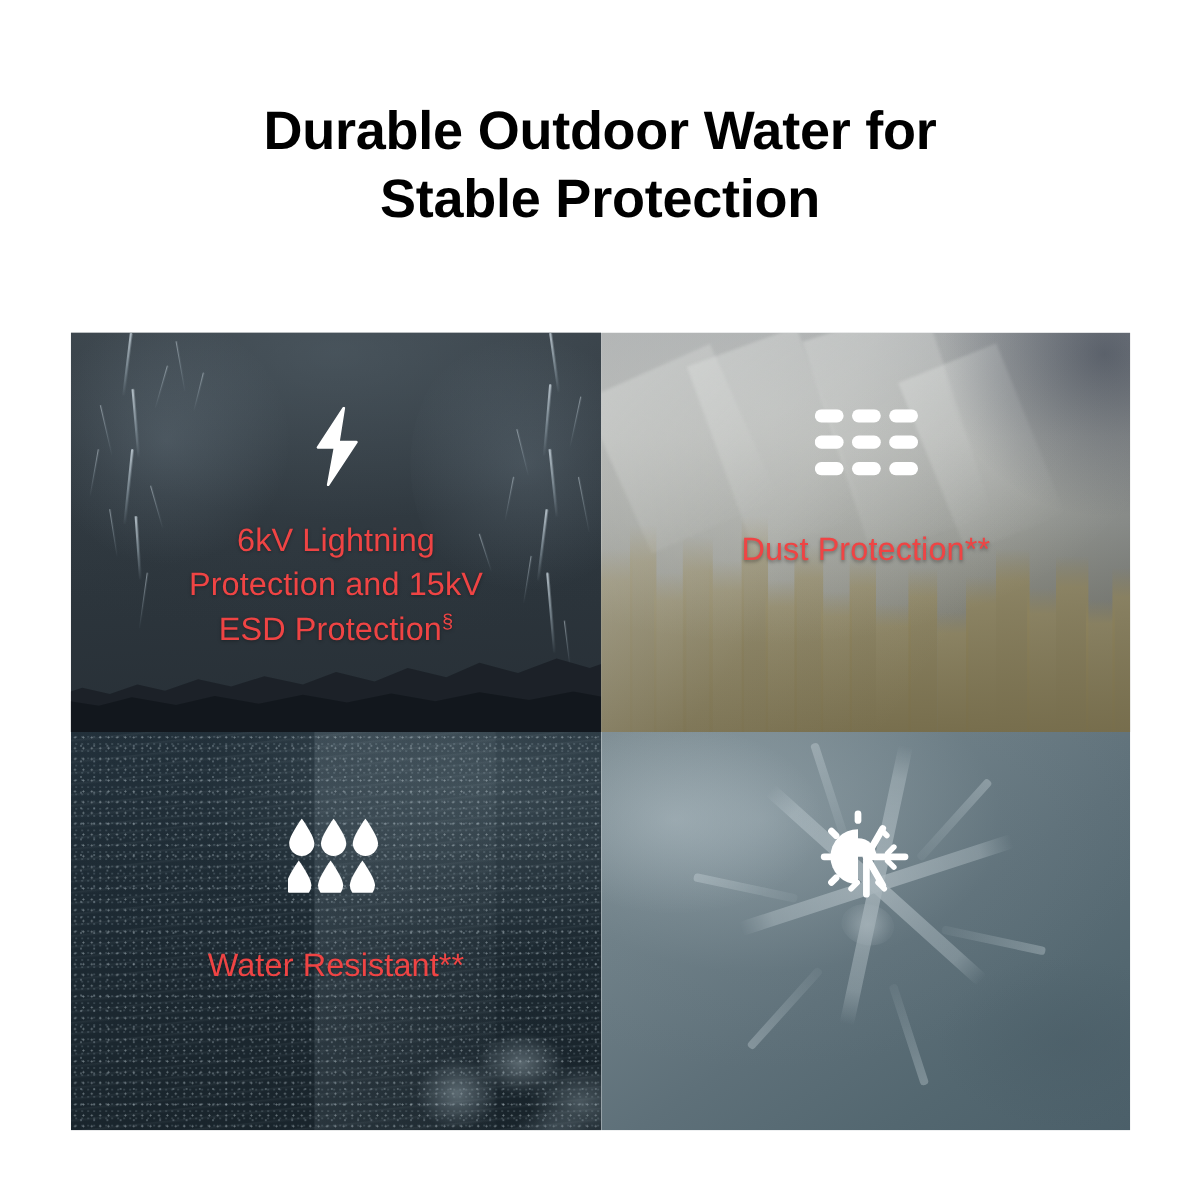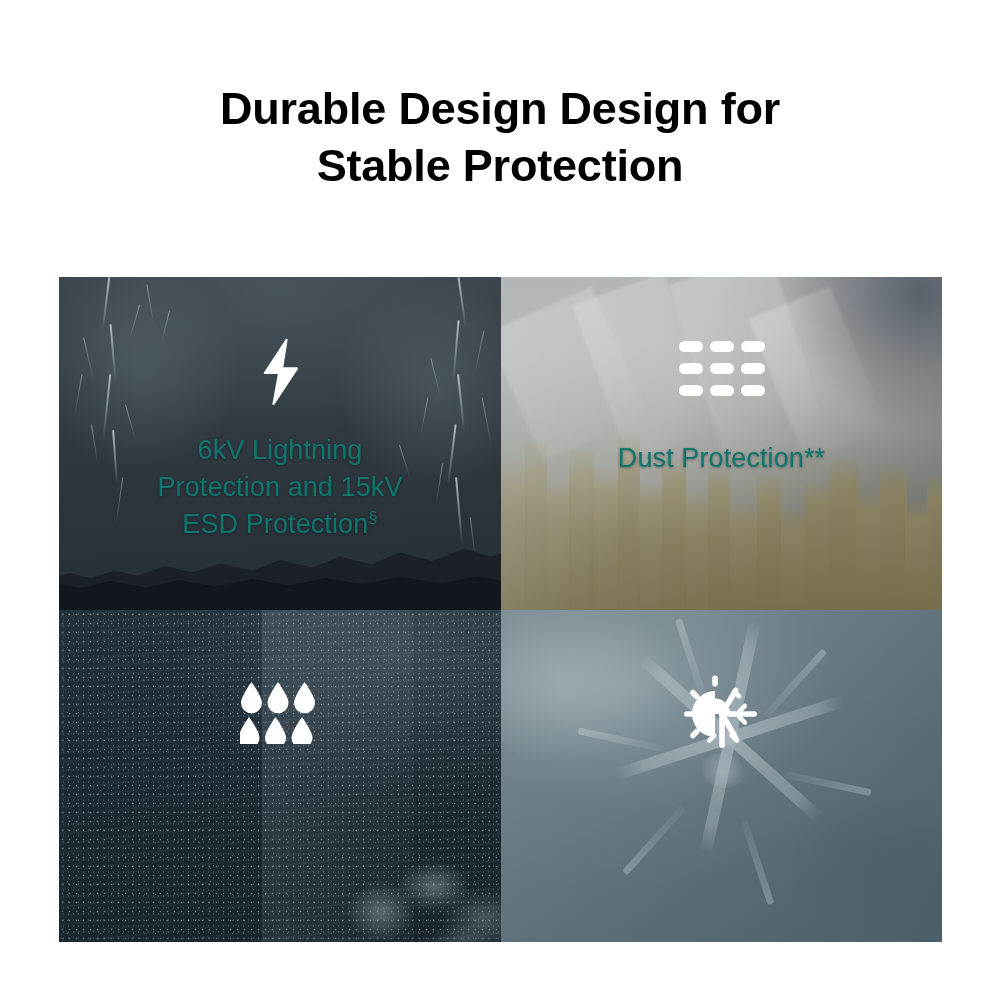--- a/index.html
+++ b/index.html
@@ -67,21 +67,21 @@
   .cell-content {
     position: relative;
     z-index: 5;
     width: 100%;
     display: flex;
     flex-direction: column;
     align-items: center;
   }
 
   .cell-label {
-    color: #0f766e;
+    color: #ef4444;
     text-align: center;
     font-size: 27px;
     font-weight: 400;
     line-height: 37px;
     letter-spacing: 0.1px;
     white-space: pre-line;
     text-shadow: 0 1px 3px rgba(0,0,0,0.35);
   }
   .cell-label sup {
     font-size: 0.62em;
@@ -298,21 +298,21 @@
 
   .c-temp .cell-content      { padding-top: 64px; }
   .c-temp .icon-wrap         { margin-bottom: 28px; }
 </style>
 </head>
 <body>
 
 <div class="page">
 
   <h1 class="headline">
-    <span class="ln">Durable Design Design for</span>
+    <span class="ln">Durable Outdoor Water for</span>
     <span class="ln">Stable Protection</span>
   </h1>
 
   <div class="grid">
 
     <div class="cell c-lightning">
       <div class="cell-bg">
 
         <div class="bolt-glow" style="left:-6%;top:-4%;width:48%;height:62%;"></div>
         <div class="bolt-strand" style="left:10.5%;top:0%;height:16%;transform:rotate(7deg);"></div>
@@ -425,20 +425,21 @@
               <path d="M11.5 0 C11.5 0 22 14.5 22 20.8 A10.5 10.5 0 0 1 1 20.8 C1 14.5 11.5 0 11.5 0 Z"></path>
               <path d="M38.0 0 C38.0 0 48.5 14.5 48.5 20.8 A10.5 10.5 0 0 1 27.5 20.8 C27.5 14.5 38.0 0 38.0 0 Z"></path>
               <path d="M64.5 0 C64.5 0 75 14.5 75 20.8 A10.5 10.5 0 0 1 54 20.8 C54 14.5 64.5 0 64.5 0 Z"></path>
 
               <path d="M9.0 35 C9.0 35 19.5 49.5 19.5 55.8 A10.5 10.5 0 0 1 -1.5 55.8 C-1.5 49.5 9.0 35 9.0 35 Z"></path>
               <path d="M35.5 35 C35.5 35 46 49.5 46 55.8 A10.5 10.5 0 0 1 25 55.8 C25 49.5 35.5 35 35.5 35 Z"></path>
               <path d="M62.0 35 C62.0 35 72.5 49.5 72.5 55.8 A10.5 10.5 0 0 1 51.5 55.8 C51.5 49.5 62.0 35 62.0 35 Z"></path>
             </g>
           </svg>
         </span>
+        <div class="cell-label"><span>Water Resistant**</span></div>
       </div>
     </div>
 
     <div class="cell c-temp">
       <div class="cell-bg">
         <div class="flake-macro">
           <div class="flake-arm" style="transform:rotate(0deg);"></div>
           <div class="flake-arm" style="transform:rotate(60deg);"></div>
           <div class="flake-arm" style="transform:rotate(120deg);"></div>
           <div class="flake-branch" style="transform:rotate(30deg) translate(0,-120%);"></div>

